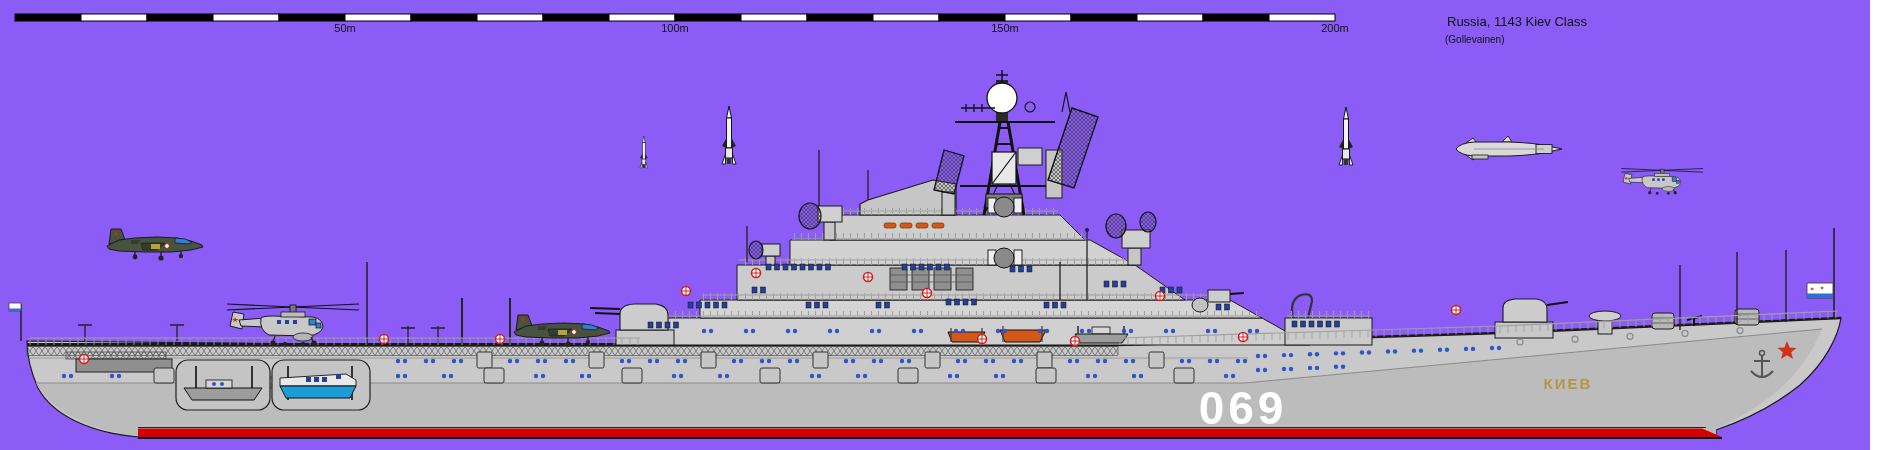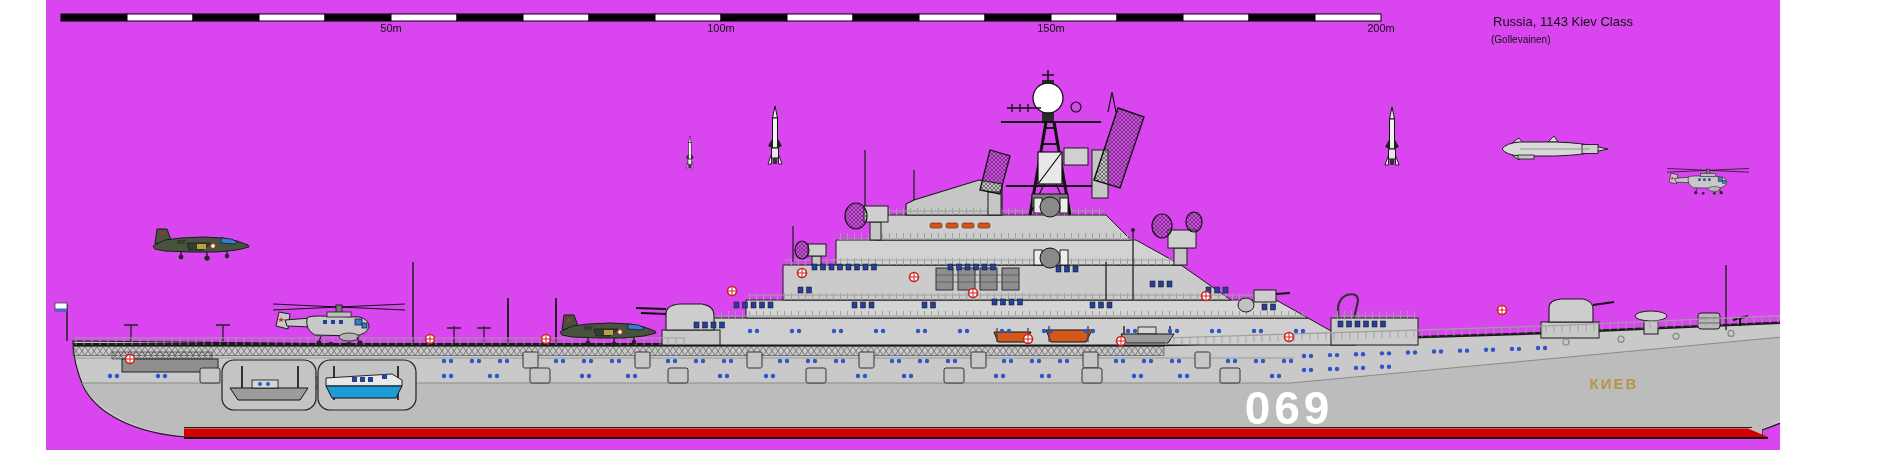--- a/index.html
+++ b/index.html
@@ -1,17 +1,17 @@
 <!DOCTYPE html>
 <html><head>
 <meta charset="utf-8">
 <style>
   html,body{margin:0;padding:0;background:#fff;}
-  .page{position:relative;width:1734px;height:450px;background:#d946ef;overflow:hidden;
-        font-family:"Liberation Sans", sans-serif;margin-left:46px;}
+  .page{position:relative;width:1870px;height:450px;background:#8b5cf6;overflow:hidden;
+        font-family:"Liberation Sans", sans-serif;}
   svg{position:absolute;left:0;top:0;}
   text{font-family:"Liberation Sans", sans-serif;}
   .title1{font-size:13px;fill:#111;}
   .title2{font-size:10px;fill:#111;}
   .scaleLbl{font-size:11px;fill:#111;text-anchor:middle;}
   .hullnum{font-size:46px;font-weight:bold;fill:#ffffff;letter-spacing:4px;text-anchor:middle;}
   .shipname{font-size:15px;font-weight:bold;fill:#b5954a;letter-spacing:2px;text-anchor:middle;}
 </style>
 </head>
 <body>

